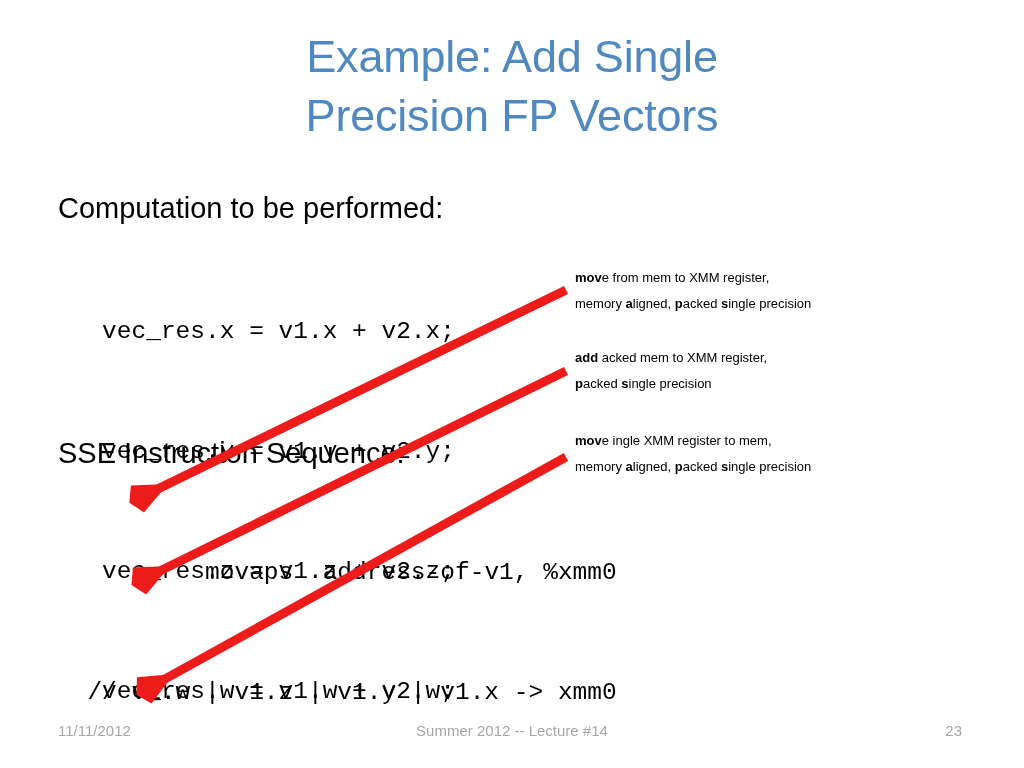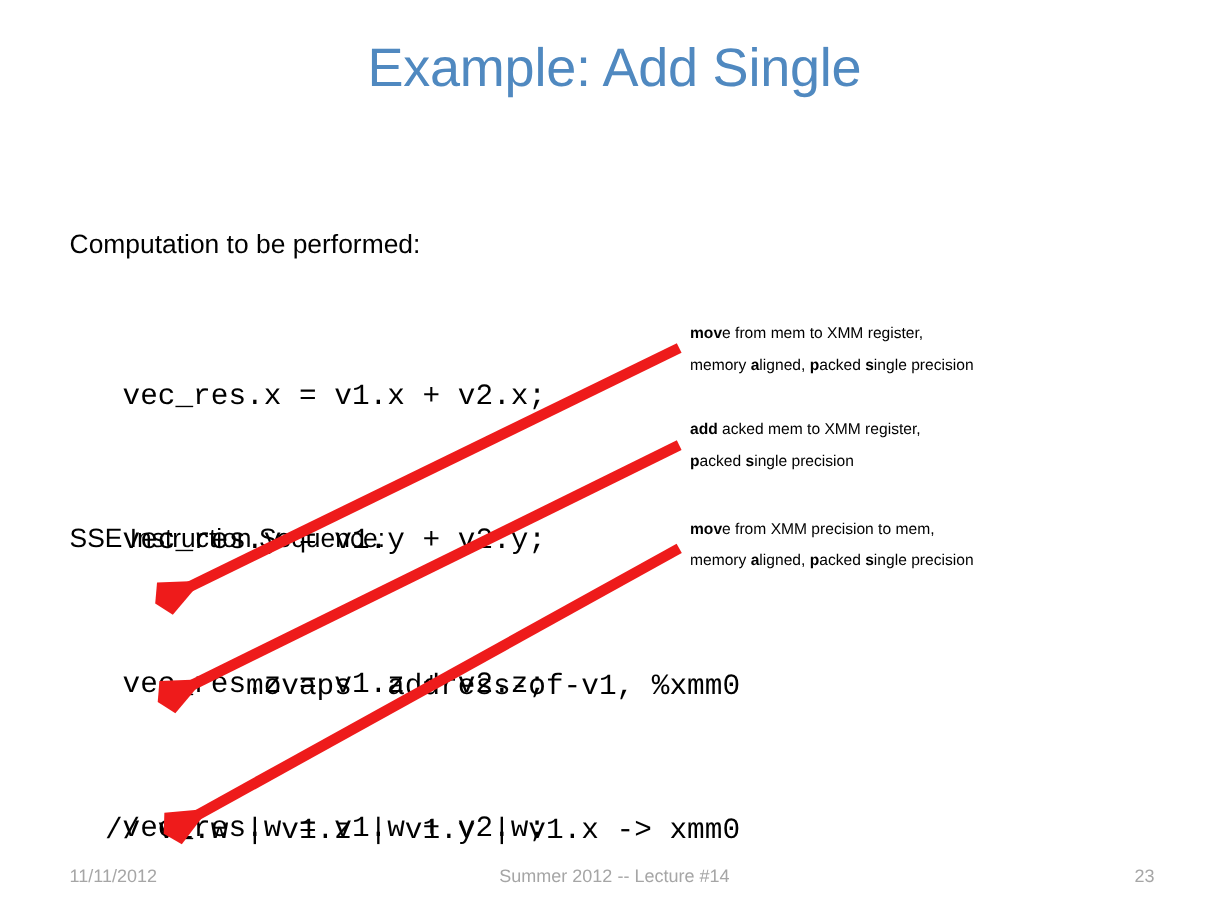--- a/index.html
+++ b/index.html
@@ -30,21 +30,21 @@
     font-size: 45px;
     line-height: 1.30;
     font-weight: 400;
     letter-spacing: -0.2px;
   }
   #slide-title .tline { display: block; }
 
   
   .heading {
     position: absolute;
-    font-size: 22px;
+    font-size: 29px;
     line-height: 1.18;
     font-weight: 400;
     color: #000000;
     white-space: pre;
   }
   #heading-computation { left: 58px; top: 191px; }
   #heading-sse         { left: 58px; top: 436px; }
 
   .code-block {
     position: absolute;
@@ -103,20 +103,21 @@
     position: absolute; right: 62px; top: 0; text-align: center;
   }
 </style>
 </head>
 <body>
 
 <div id="slide">
 
   <div id="slide-title">
     <span class="tline">Example: Add Single</span>
+    <span class="tline">Precision FP Vectors</span>
   </div>
 
   <div class="heading" id="heading-computation">Computation to be performed:</div>
 
   <div class="code-block" id="code-computation">
     <span class="code-line">   vec_res.x = v1.x + v2.x;</span>
     <span class="code-line">   vec_res.y = v1.y + v2.y;</span>
     <span class="code-line">   vec_res.z = v1.z + v2.z;</span>
     <span class="code-line">   vec_res.w = v1.w + v2.w;</span>
   </div>
@@ -136,21 +137,21 @@
     <span class="annot-line"><b>mov</b><span>e from mem to XMM register,</span></span>
     <span class="annot-line"><span>memory </span><b>a</b><span>ligned, </span><b>p</b><span>acked </span><b>s</b><span>ingle precision</span></span>
   </div>
 
   <div class="annotation" id="annot-1">
     <span class="annot-line"><b>add</b><span> acked mem to XMM register,</span></span>
     <span class="annot-line"><b>p</b><span>acked </span><b>s</b><span>ingle precision</span></span>
   </div>
 
   <div class="annotation" id="annot-2">
-    <span class="annot-line"><b>mov</b><span>e from XMM precision to mem,</span></span>
+    <span class="annot-line"><b>mov</b><span>e ingle XMM register to mem,</span></span>
     <span class="annot-line"><span>memory </span><b>a</b><span>ligned, </span><b>p</b><span>acked </span><b>s</b><span>ingle precision</span></span>
   </div>
 
   <svg id="arrows" viewBox="0 0 1024 768">
       <g>
         <line x1="566" y1="290" x2="133.84185153869086" y2="500.6499517625477" stroke="#ee1b1b" stroke-width="9" stroke-linecap="butt"></line>
         <polygon points="168,484 130.86509673361246,485.4138456054469 129.34735832009756,502.84073488919864 144.00979549351854,512.3808049170068" fill="#ee1b1b"></polygon>
       </g>
       <g>
         <line x1="566" y1="371" x2="135.90908894385217" y2="582.7871910503758" stroke="#ee1b1b" stroke-width="9" stroke-linecap="butt"></line>

